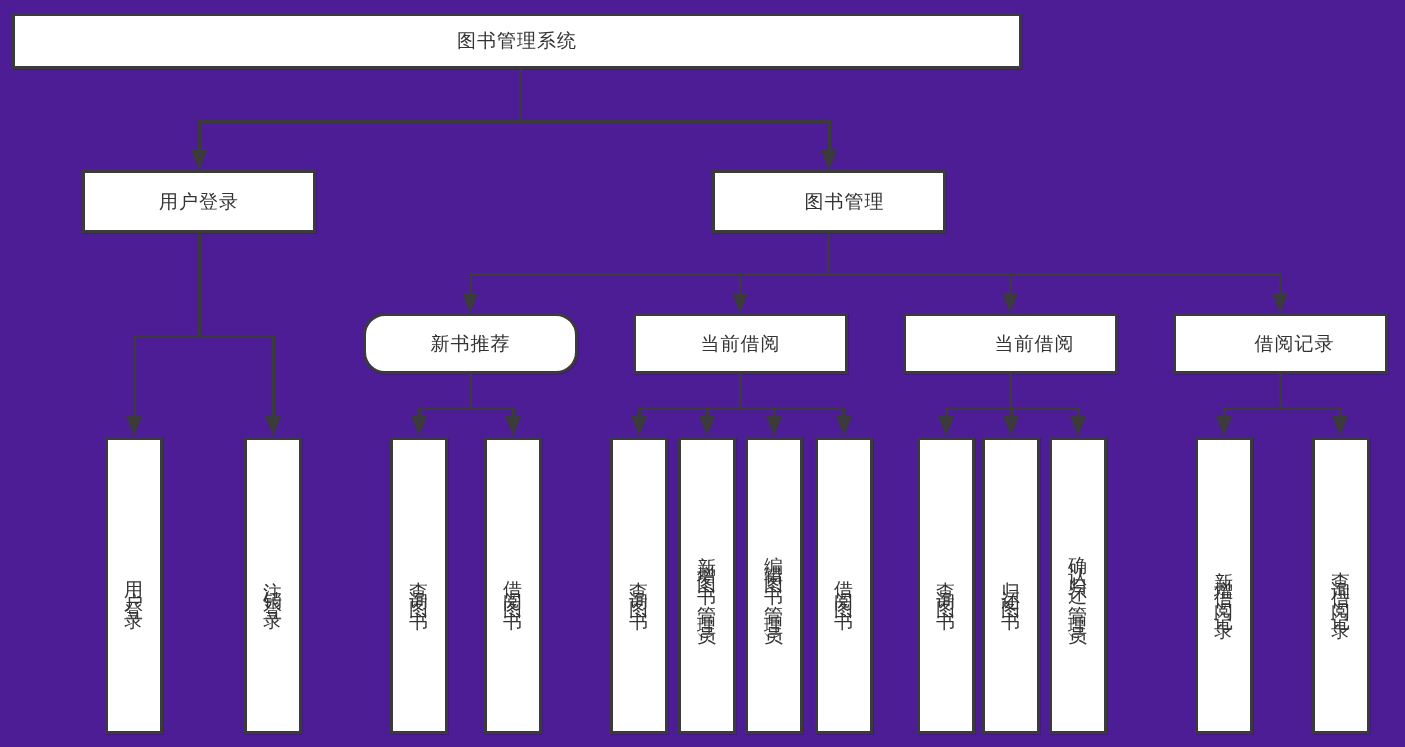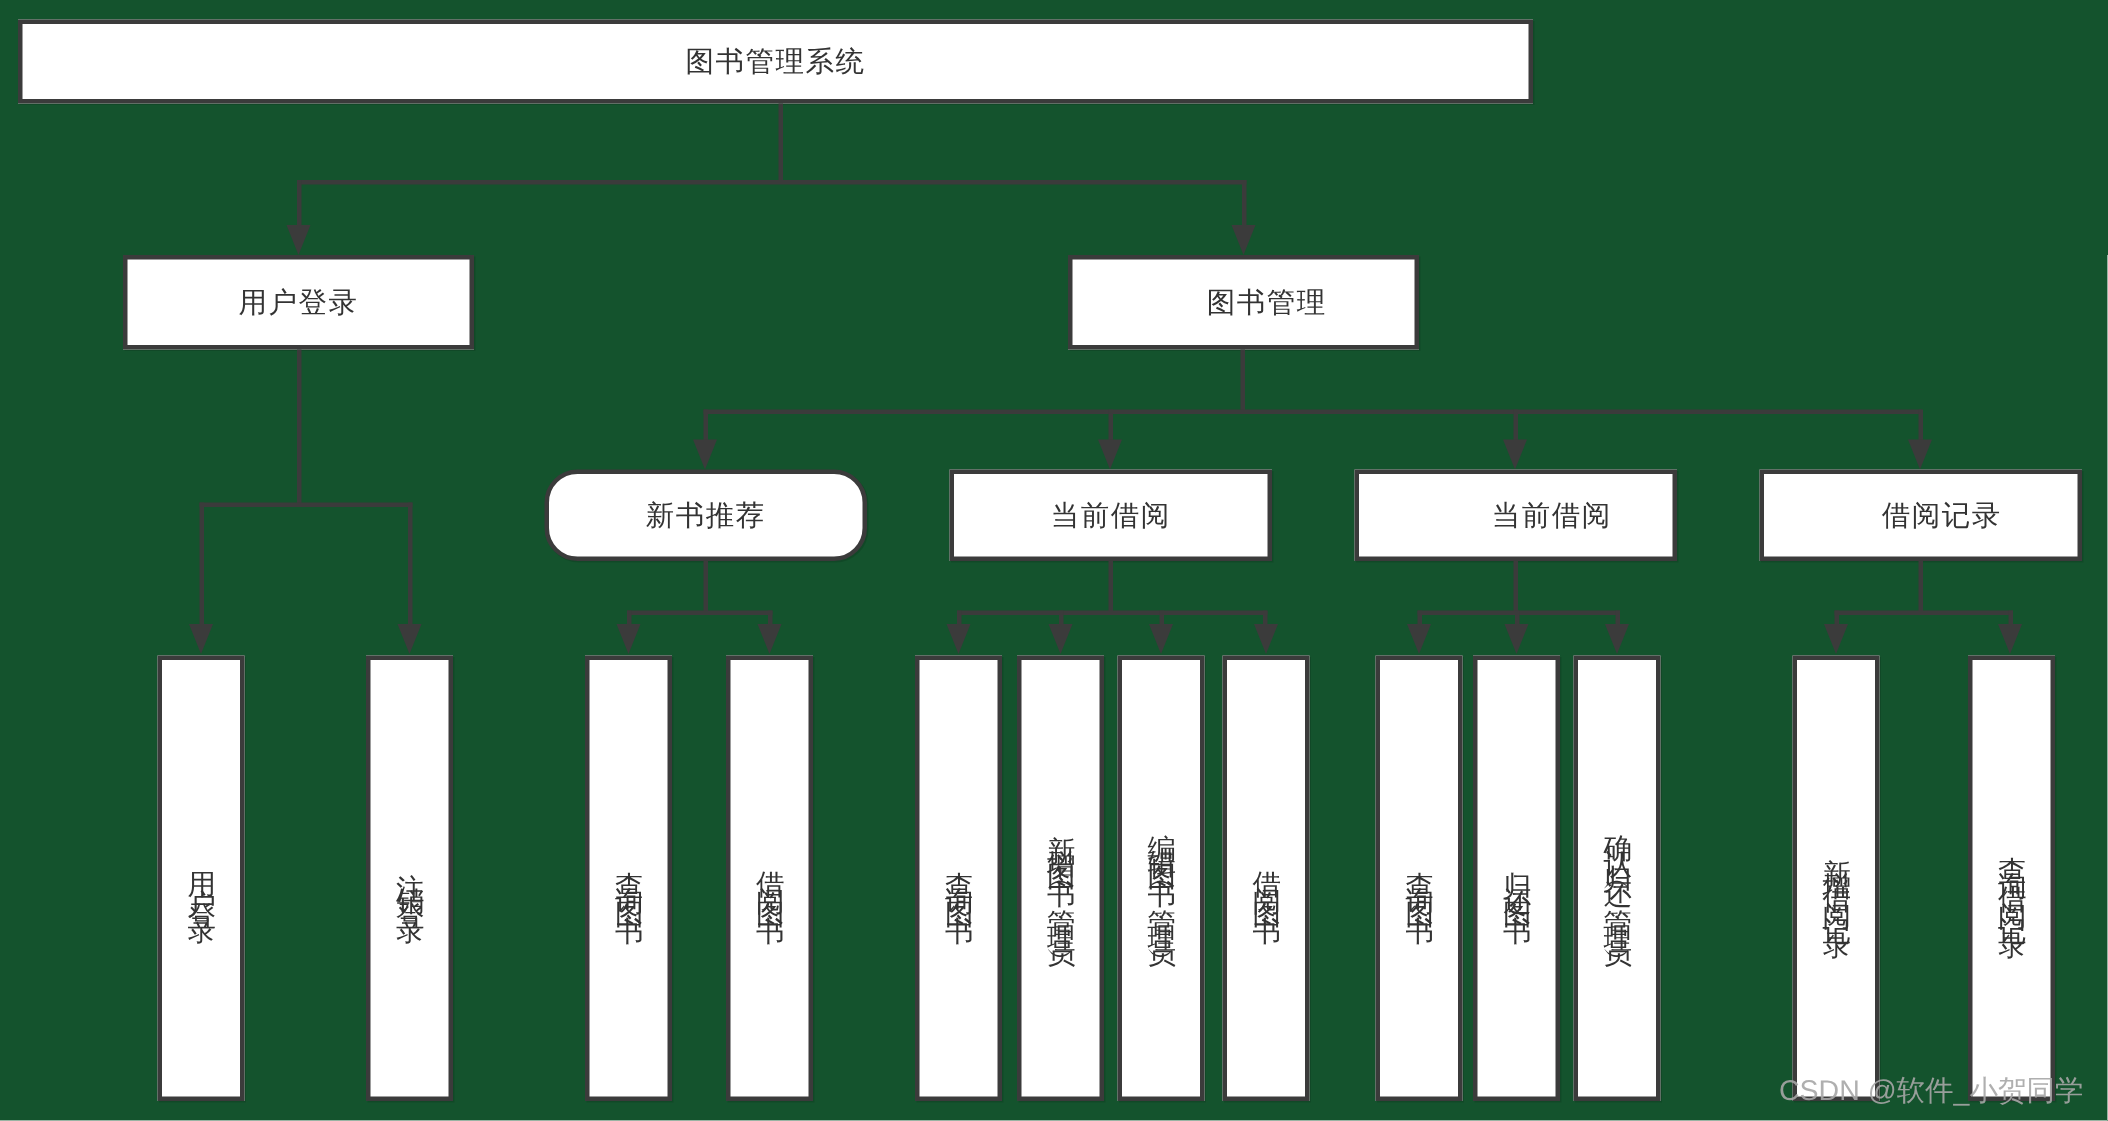--- a/index.html
+++ b/index.html
@@ -5,21 +5,21 @@
   html, body {
     margin: 0;
     padding: 0;
     background: #ffffff;
     font-family: "Liberation Sans", "DejaVu Sans", sans-serif;
   }
   .canvas {
     position: relative;
     width: 1405px;
     height: 747px;
-    background: #14532d;
+    background: #4c1d95;
     overflow: hidden;
     color: #333333;
   }
   .node {
     position: absolute;
     box-sizing: border-box;
     border: 3px solid #3b3b3b;
     background: #ffffff;
     display: flex;
     align-items: center;
@@ -175,15 +175,14 @@
     <span class="vtext">确认归还（管理员）</span>
   </div>
 
   <div class="node leaf" style="left:1195px;">
     <span class="vtext">新增借阅记录</span>
   </div>
   <div class="node leaf" style="left:1312px;">
     <span class="vtext">查询借阅记录</span>
   </div>
 
-  <div class="watermark">CSDN @软件_小贺同学</div>
 
 </div>
 
 </body></html>

